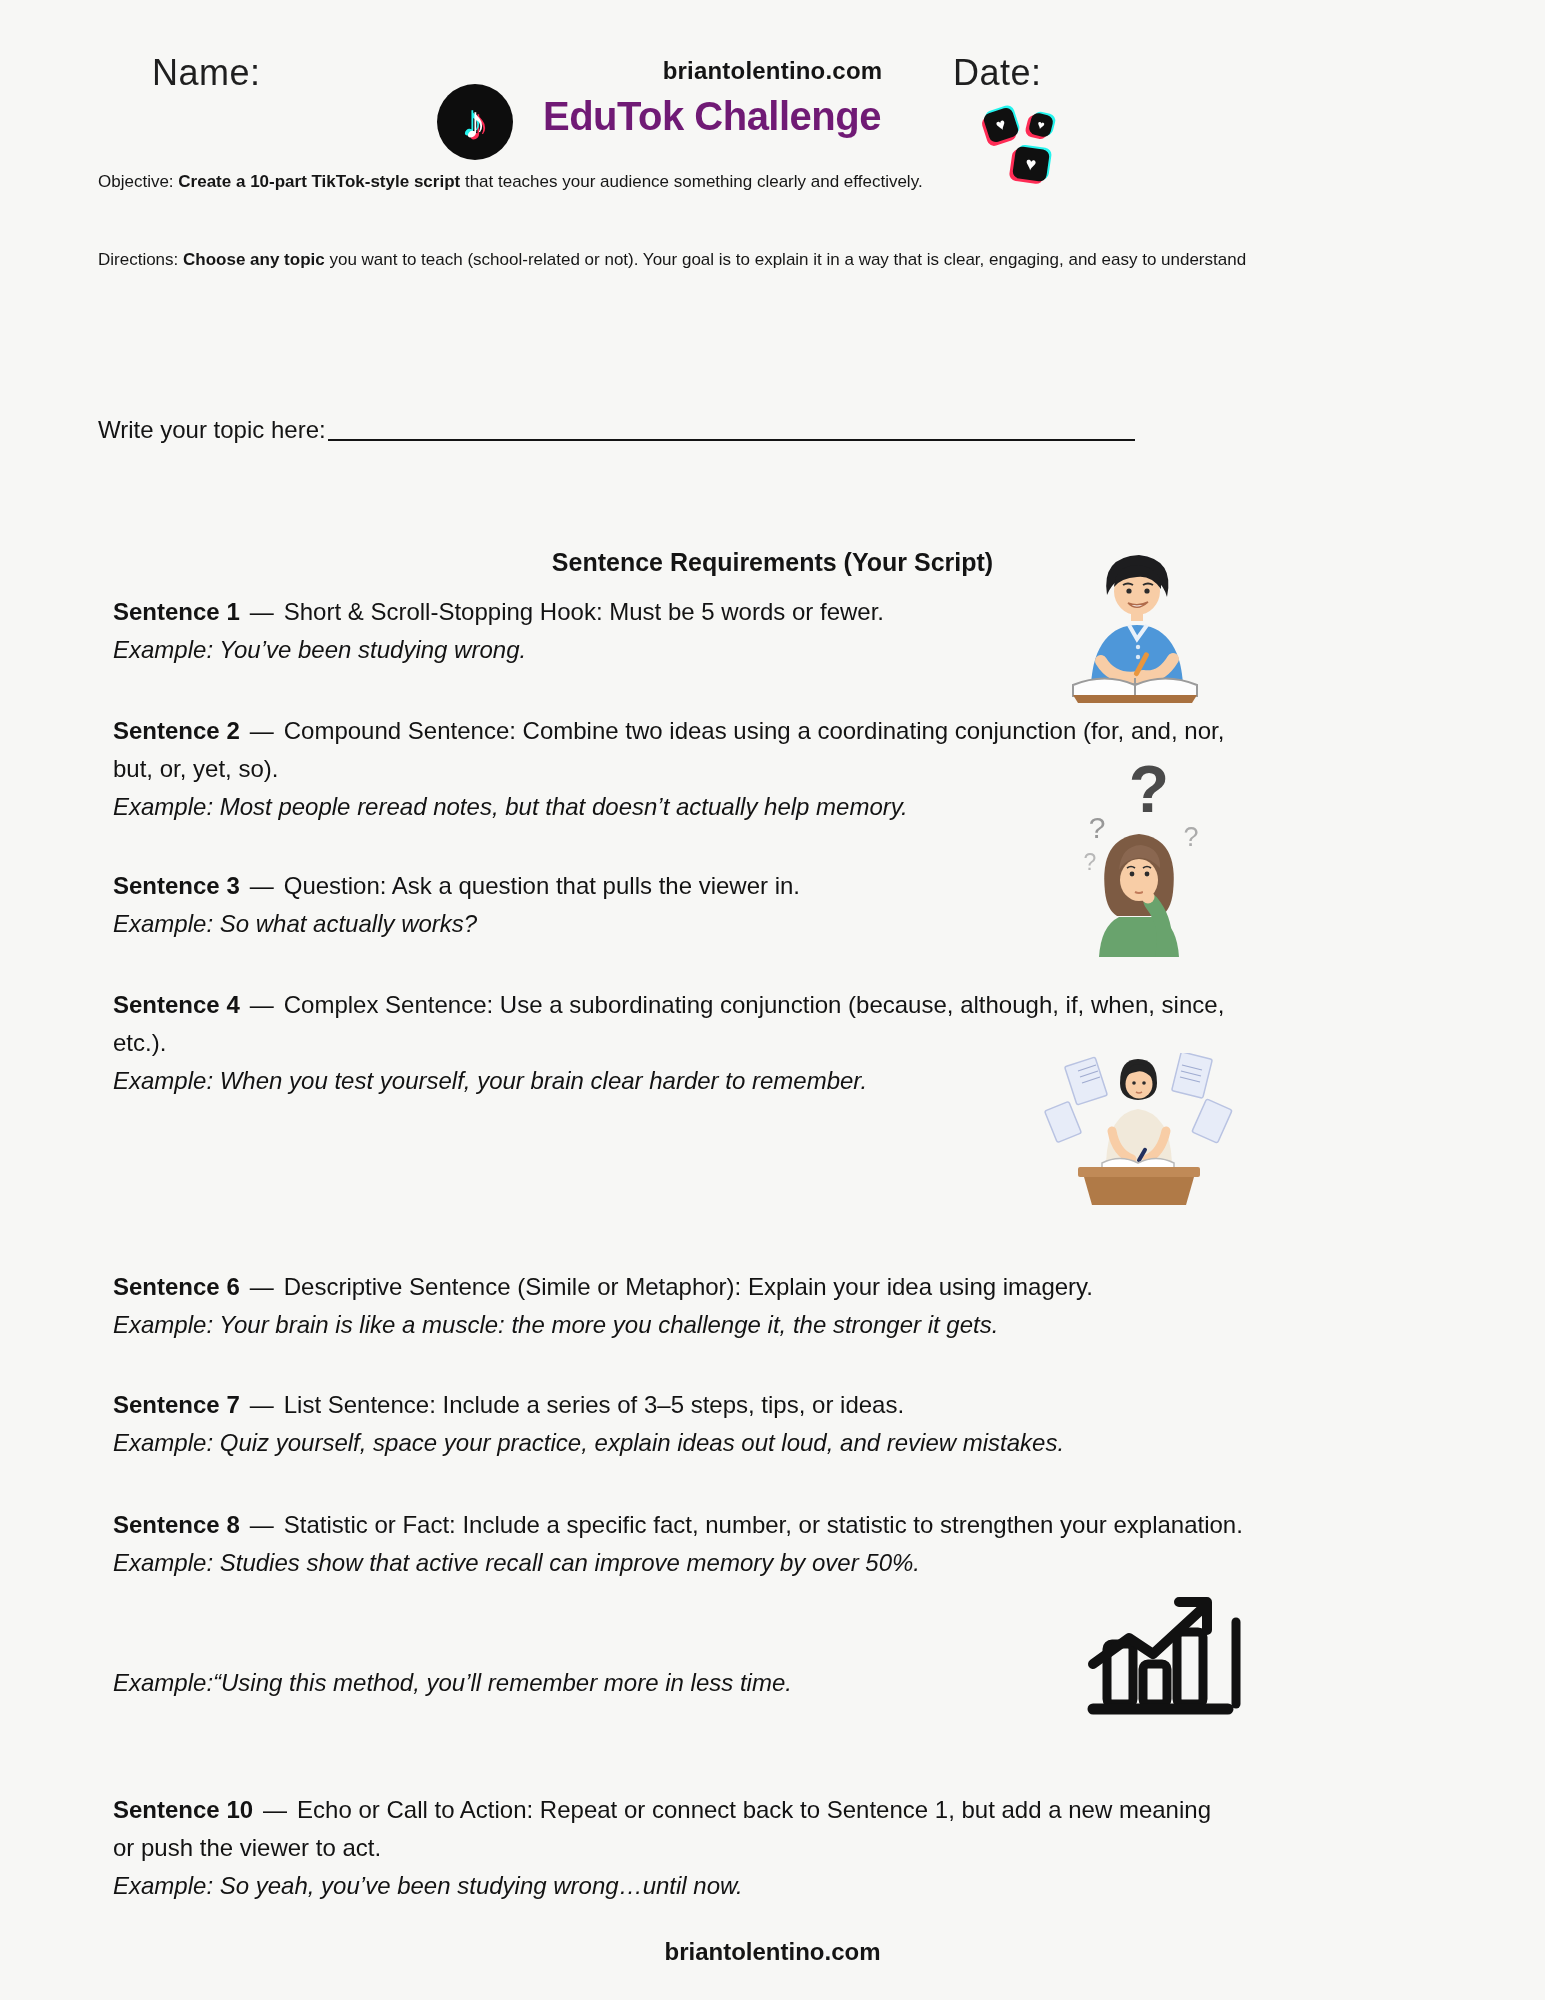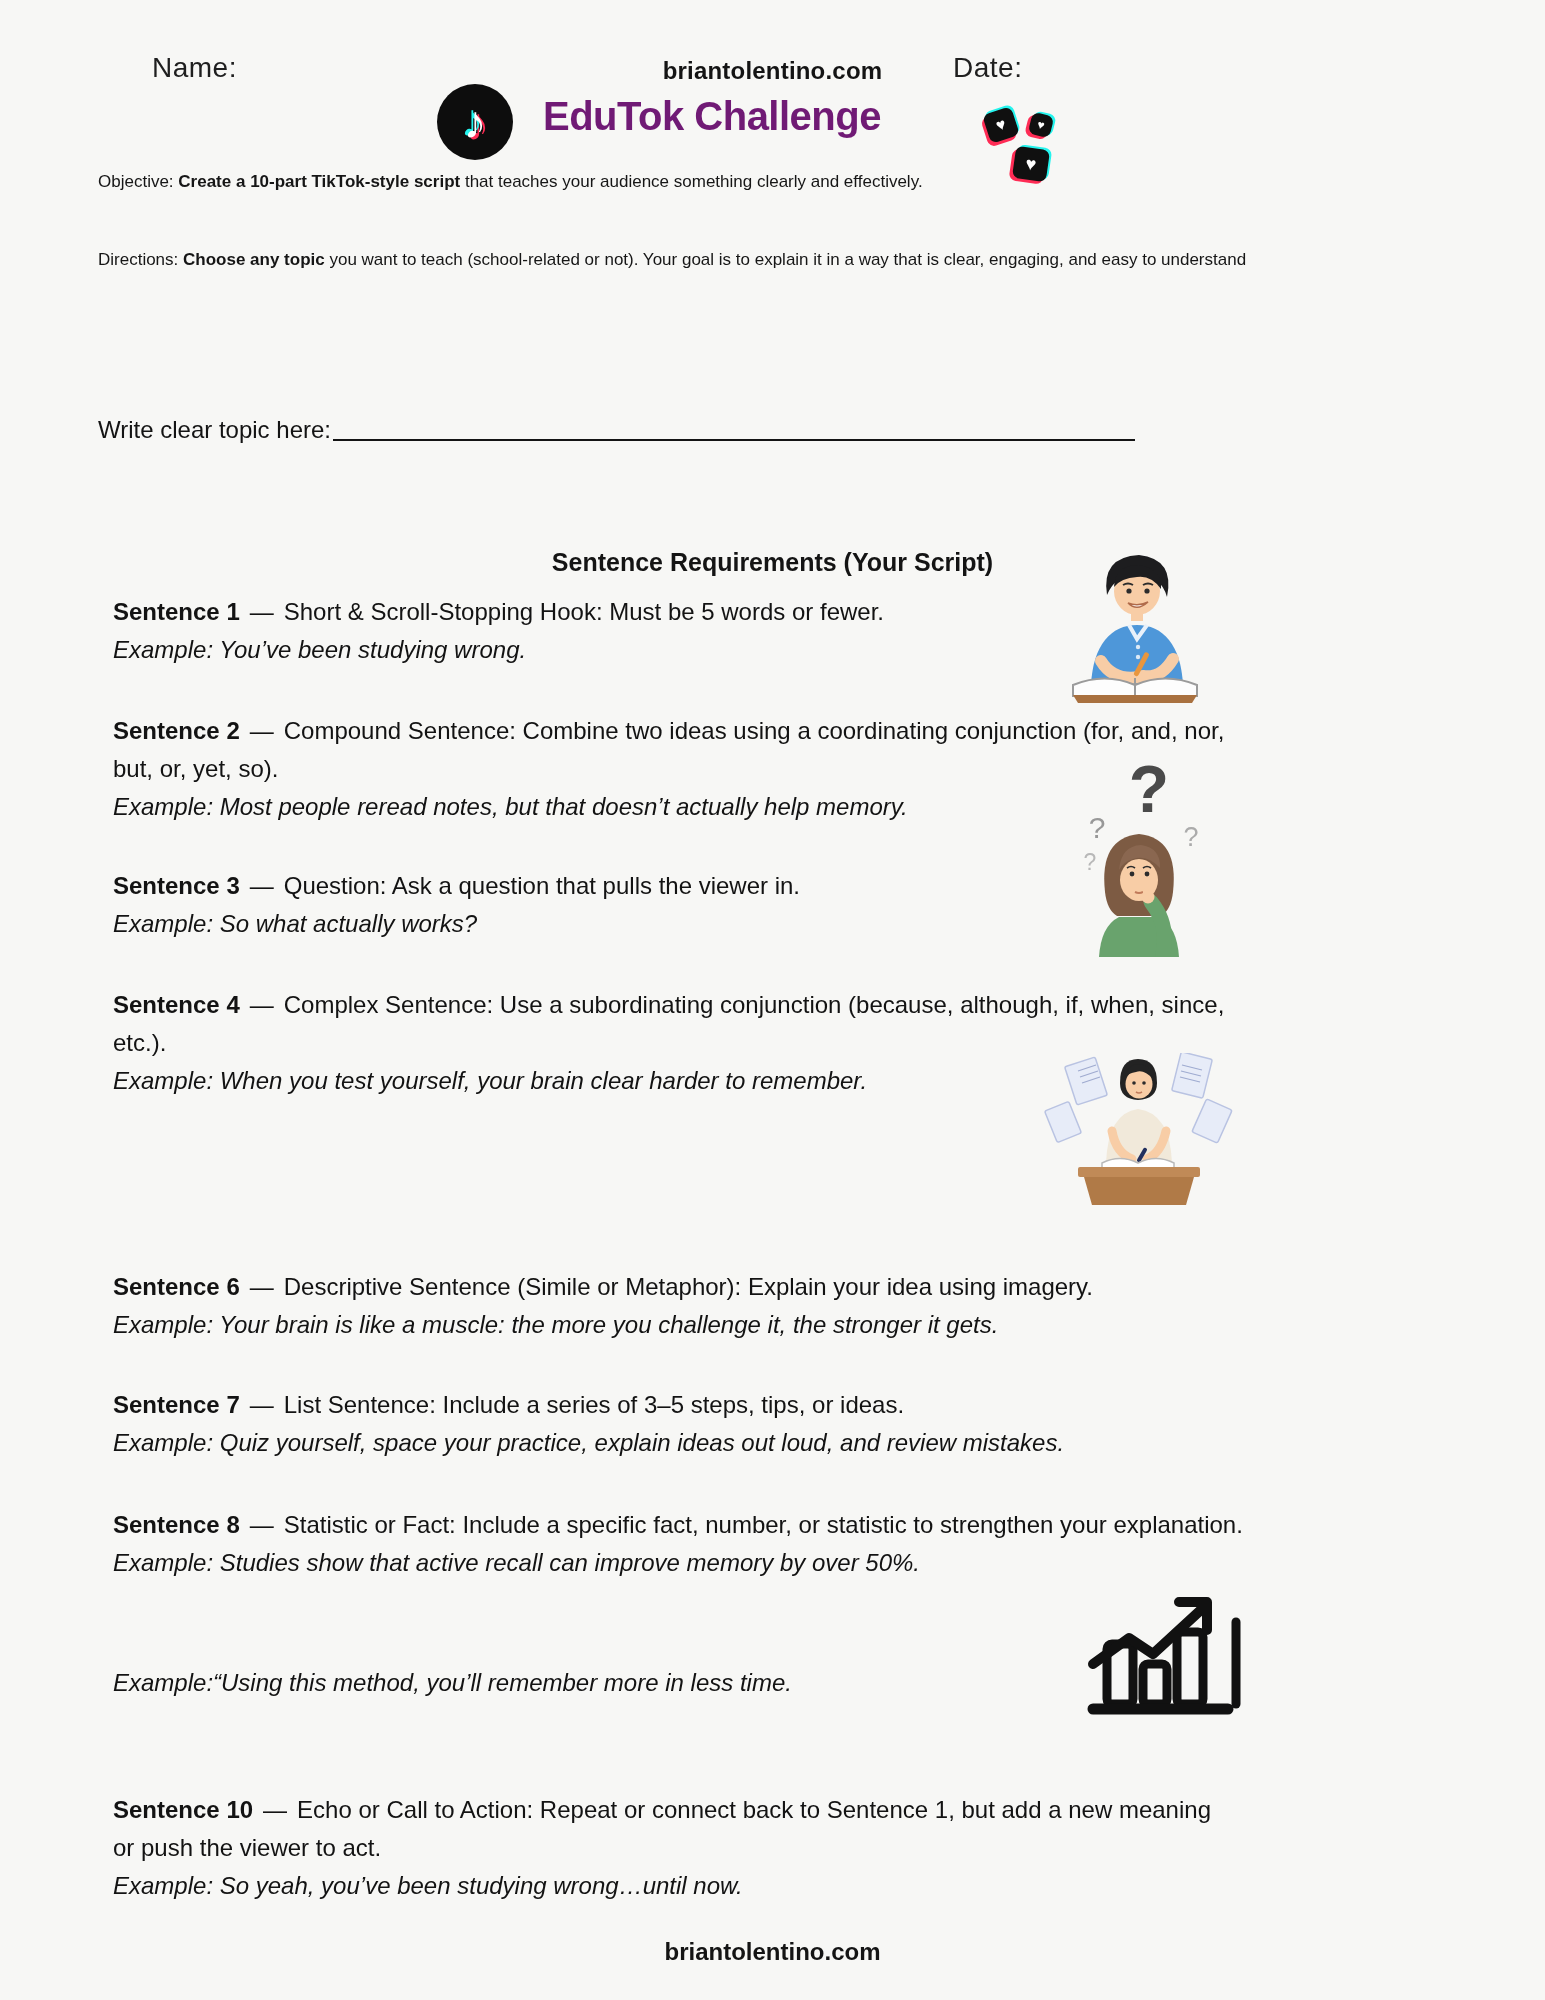--- a/index.html
+++ b/index.html
@@ -1,18 +1,18 @@
 <!DOCTYPE html>
 <html><head>
 <meta charset="utf-8">
 <style>
   html,body{margin:0;padding:0;background:#e9e9e9;}
   .page{position:relative;width:1545px;height:2000px;background:#f7f7f5;color:#141414;
         font-family:"Liberation Sans",sans-serif;overflow:hidden;margin:0 auto;}
-  .hdr-label{position:absolute;font-size:28px;color:#1f1f1f;letter-spacing:.5px;}
+  .hdr-label{position:absolute;font-size:36px;color:#1f1f1f;letter-spacing:.5px;}
   .site-header{position:absolute;top:57px;left:0;right:0;text-align:center;
                font-weight:700;font-size:24px;letter-spacing:.2px;}
   .tiktok-logo{position:absolute;left:437px;top:84px;width:76px;height:76px;border-radius:50%;
                background:#0d0d0d;display:flex;align-items:center;justify-content:center;}
   .tiktok-note{color:#fff;font-size:46px;font-weight:700;line-height:1;
                text-shadow:-3px -2px 0 #25F4EE, 3px 2px 0 #FE2C55;}
   .doc-title{position:absolute;top:94px;left:543px;font-size:40px;font-weight:700;letter-spacing:-.5px;color:#701a75;}
   .hearts{position:absolute;left:986px;top:98px;width:84px;height:92px;}
   .bubble{position:absolute;background:#101010;color:#fff;display:flex;align-items:center;justify-content:center;
           border-radius:7px;box-shadow:-3px 3px 0 #FE2C55, 2px -2px 0 #25F4EE;}
@@ -56,21 +56,21 @@
     <div class="bubble b3">
         <span>♥</span>
       </div>
   </div>
 
   <p class="para" style="top:146px;max-width:1185px"><span>Objective: </span><b>Create a 10-part TikTok-style script</b><span> that teaches your audience something clearly and effectively.</span></p>
 
   <p class="para" style="top:224px;max-width:1300px"><span>Directions: </span><b>Choose any topic</b><span> you want to teach (school-related or not). Your goal is to explain it in a way that is clear, engaging, and easy to understand</span></p>
 
   <div class="topic-row">
-    <span class="topic-label">Write clear topic here:</span>
+    <span class="topic-label">Write your topic here:</span>
     <span class="blank"></span>
   </div>
 
   <div class="req-heading">Sentence Requirements (Your Script)</div>
 
   <div class="sentence" style="top:593px;max-width:1200px">
     <div><b>Sentence 1</b><span class="dash">—</span><span>Short &amp; Scroll-Stopping Hook: Must be 5 words or fewer.</span></div>
     <div class="example">Example: You’ve been studying wrong.</div>
   </div>
 

